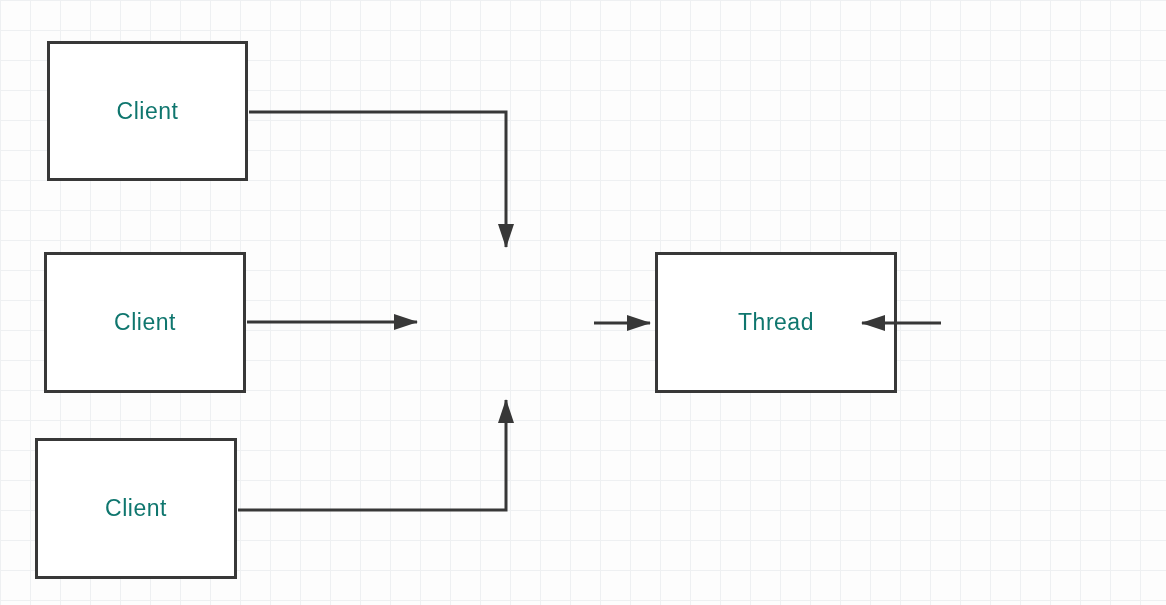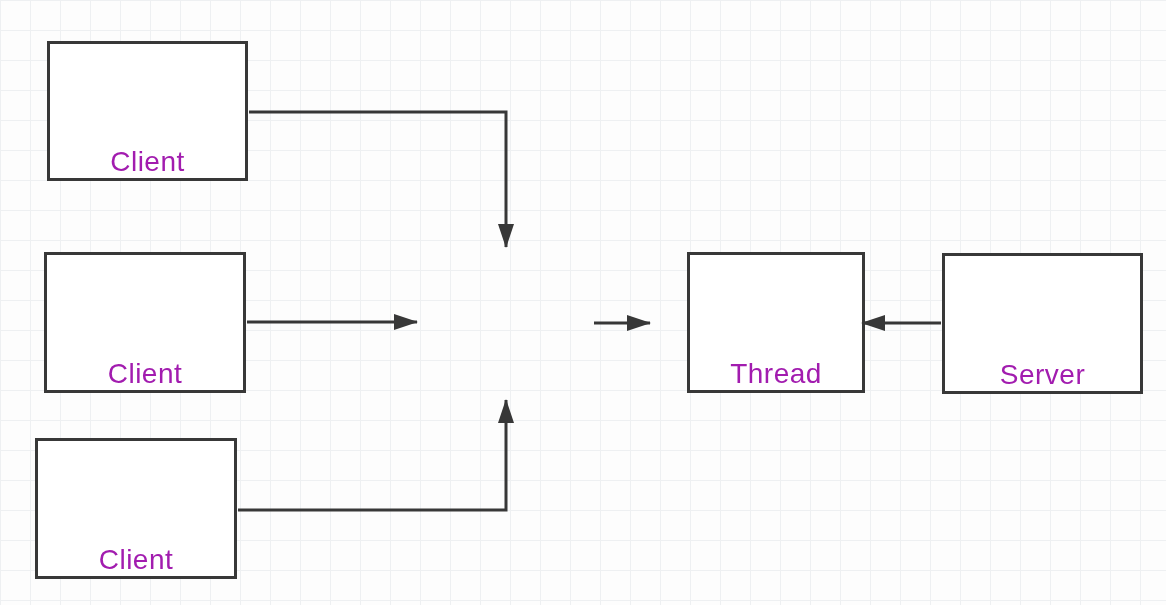--- a/index.html
+++ b/index.html
@@ -9,35 +9,35 @@
     overflow:hidden;
     background-color:#fdfdfd;
     background-image:
       linear-gradient(to right, #eef0f2 1px, transparent 1px),
       linear-gradient(to bottom, #eef0f2 1px, transparent 1px);
     background-size:30px 30px;
     font-family:"Liberation Sans", sans-serif;
   }
   .node{
     position:absolute;
-    display:flex;align-items:flex-end;justify-content:center;
+    display:flex;align-items:center;justify-content:center;
     background:#ffffff;
     border:3px solid #383838;
     box-sizing:border-box;
-    color:#a21caf;
-    font-size:28px;
+    color:#0f766e;
+    font-size:23px;
     letter-spacing:0.5px;
     z-index:2;
   }
   .ellipse{border-radius:50%;}
   #node-client-1{left:47px;top:41px;width:201px;height:140px;}
   #node-client-2{left:44px;top:252px;width:202px;height:141px;}
   #node-client-3{left:35px;top:438px;width:202px;height:141px;}
   #node-selector{left:422px;top:252px;width:171px;height:143px;}
-  #node-thread{left:687px;top:252px;width:178px;height:141px;}
+  #node-thread{left:655px;top:252px;width:242px;height:141px;}
   #node-server{left:942px;top:253px;width:201px;height:141px;}
   .edge-layer{
     position:absolute;left:0;top:0;width:1166px;height:605px;
     z-index:3;
     pointer-events:none;
   }
   .edge{stroke:#383838;stroke-width:3;fill:none;}
 </style>
 </head>
 <body>
@@ -54,23 +54,20 @@
 
   <div class="node" id="node-client-3">
     <span>Client</span>
   </div>
 
 
   <div class="node" id="node-thread">
     <span>Thread</span>
   </div>
 
-  <div class="node" id="node-server">
-    <span>Server</span>
-  </div>
 
   <svg class="edge-layer" width="1166" height="605" viewBox="0 0 1166 605" xmlns="http://www.w3.org/2000/svg">
     <defs>
       <marker id="arrow" markerUnits="userSpaceOnUse" markerWidth="26" markerHeight="18" refX="24" refY="9" orient="auto">
         <path d="M1,1 L25,9 L1,17 Z" fill="#383838"></path>
       </marker>
     </defs>
     <path class="edge" d="M 249 112 L 506 112 L 506 247" marker-end="url(#arrow)"></path>
     <path class="edge" d="M 247 322 L 417 322" marker-end="url(#arrow)"></path>
     <path class="edge" d="M 238 510 L 506 510 L 506 400" marker-end="url(#arrow)"></path>

